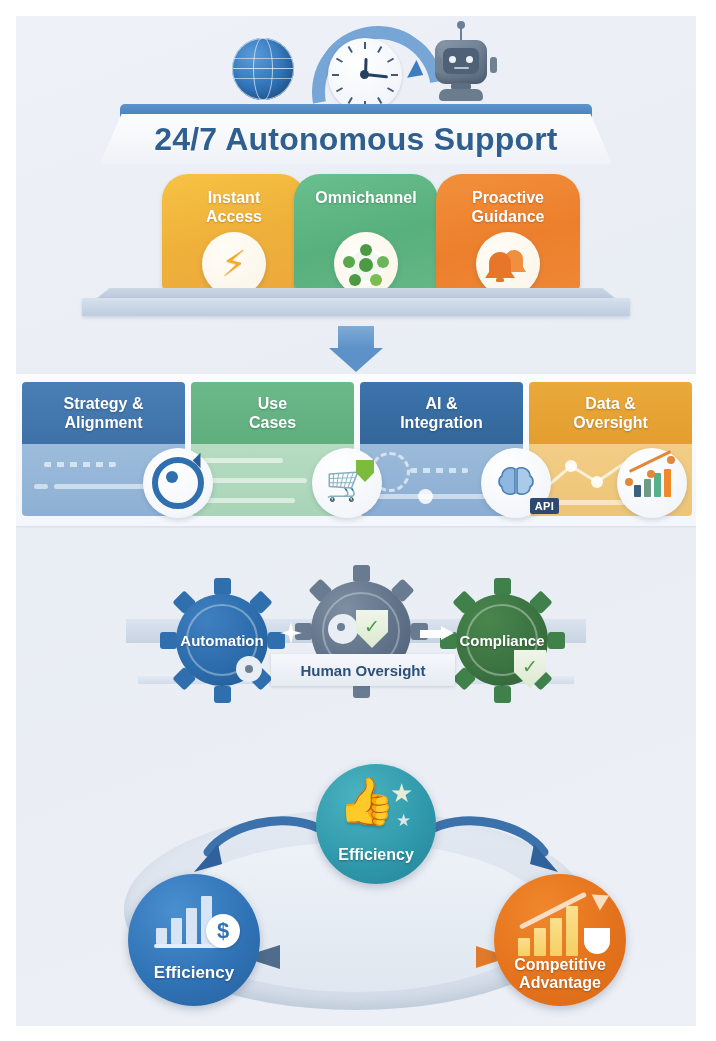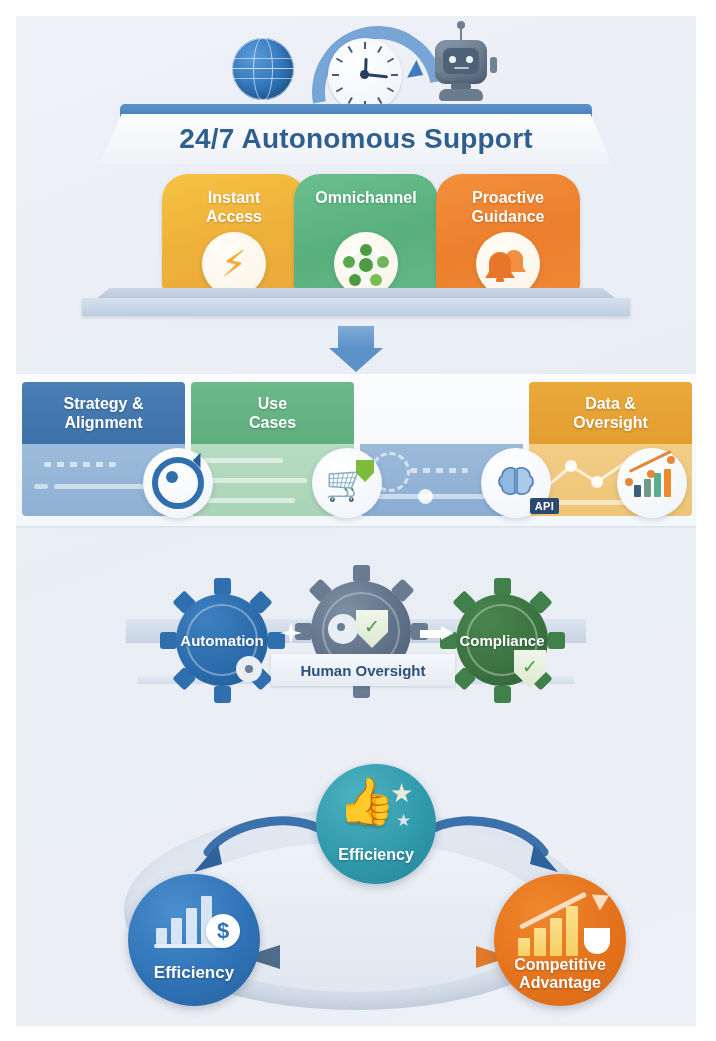--- a/index.html
+++ b/index.html
@@ -111,21 +111,21 @@
     border-radius: 5px 5px 0 0;
   }
   .banner {
     position: absolute; left: 84px; top: 98px; width: 512px; height: 50px;
     background: linear-gradient(180deg, #fdfdfe 0%, #eff2f7 100%);
     clip-path: polygon(4.2% 0, 95.8% 0, 100% 100%, 0% 100%);
     box-shadow: 0 2px 4px rgba(60,80,110,.16);
     display: flex; align-items: center; justify-content: center;
   }
   .banner-title {
-    font-size: 28px; font-weight: bold; color: #2e5f8e; letter-spacing: .2px;
+    font-size: 32px; font-weight: bold; color: #2e5f8e; letter-spacing: .2px;
     text-shadow: 0 1px 0 rgba(255,255,255,.9);
   }
 
   
   .cards { position: absolute; left: 0; top: 158px; width: 680px; height: 120px; }
   .card {
     position: absolute; top: 0; width: 144px; height: 116px;
     border-radius: 26px 26px 5px 5px;
     box-shadow: 0 2px 4px rgba(60,80,110,.18);
     overflow: visible;
@@ -529,20 +529,26 @@
         </div>
       </div>
       <div class="pbody">
         <div class="pline" style="left:12px; top:14px; width:80px;"></div>
         <div class="pline" style="left:12px; top:34px; width:104px;"></div>
         <div class="pline" style="left:12px; top:54px; width:92px;"></div>
       </div>
     </div>
 
     <div class="pillar" id="pillar-2">
+      <div class="phead">
+        <div>
+          <div>AI &amp;</div>
+          <div>Integration</div>
+        </div>
+      </div>
       <div class="pbody">
         <div style="position:absolute;left:10px;top:8px;width:34px;height:34px;border:3px dashed rgba(255,255,255,.6);border-radius:50%;"></div>
         <div class="pdash" style="left:50px; top:24px; width:58px;"></div>
         <div class="pline" style="left:10px; top:50px; width:120px;"></div>
         <div style="position:absolute;left:58px;top:45px;width:15px;height:15px;border-radius:50%;background:rgba(255,255,255,.85);"></div>
       </div>
     </div>
 
     <div class="pillar" id="pillar-3">
       <div class="phead">

